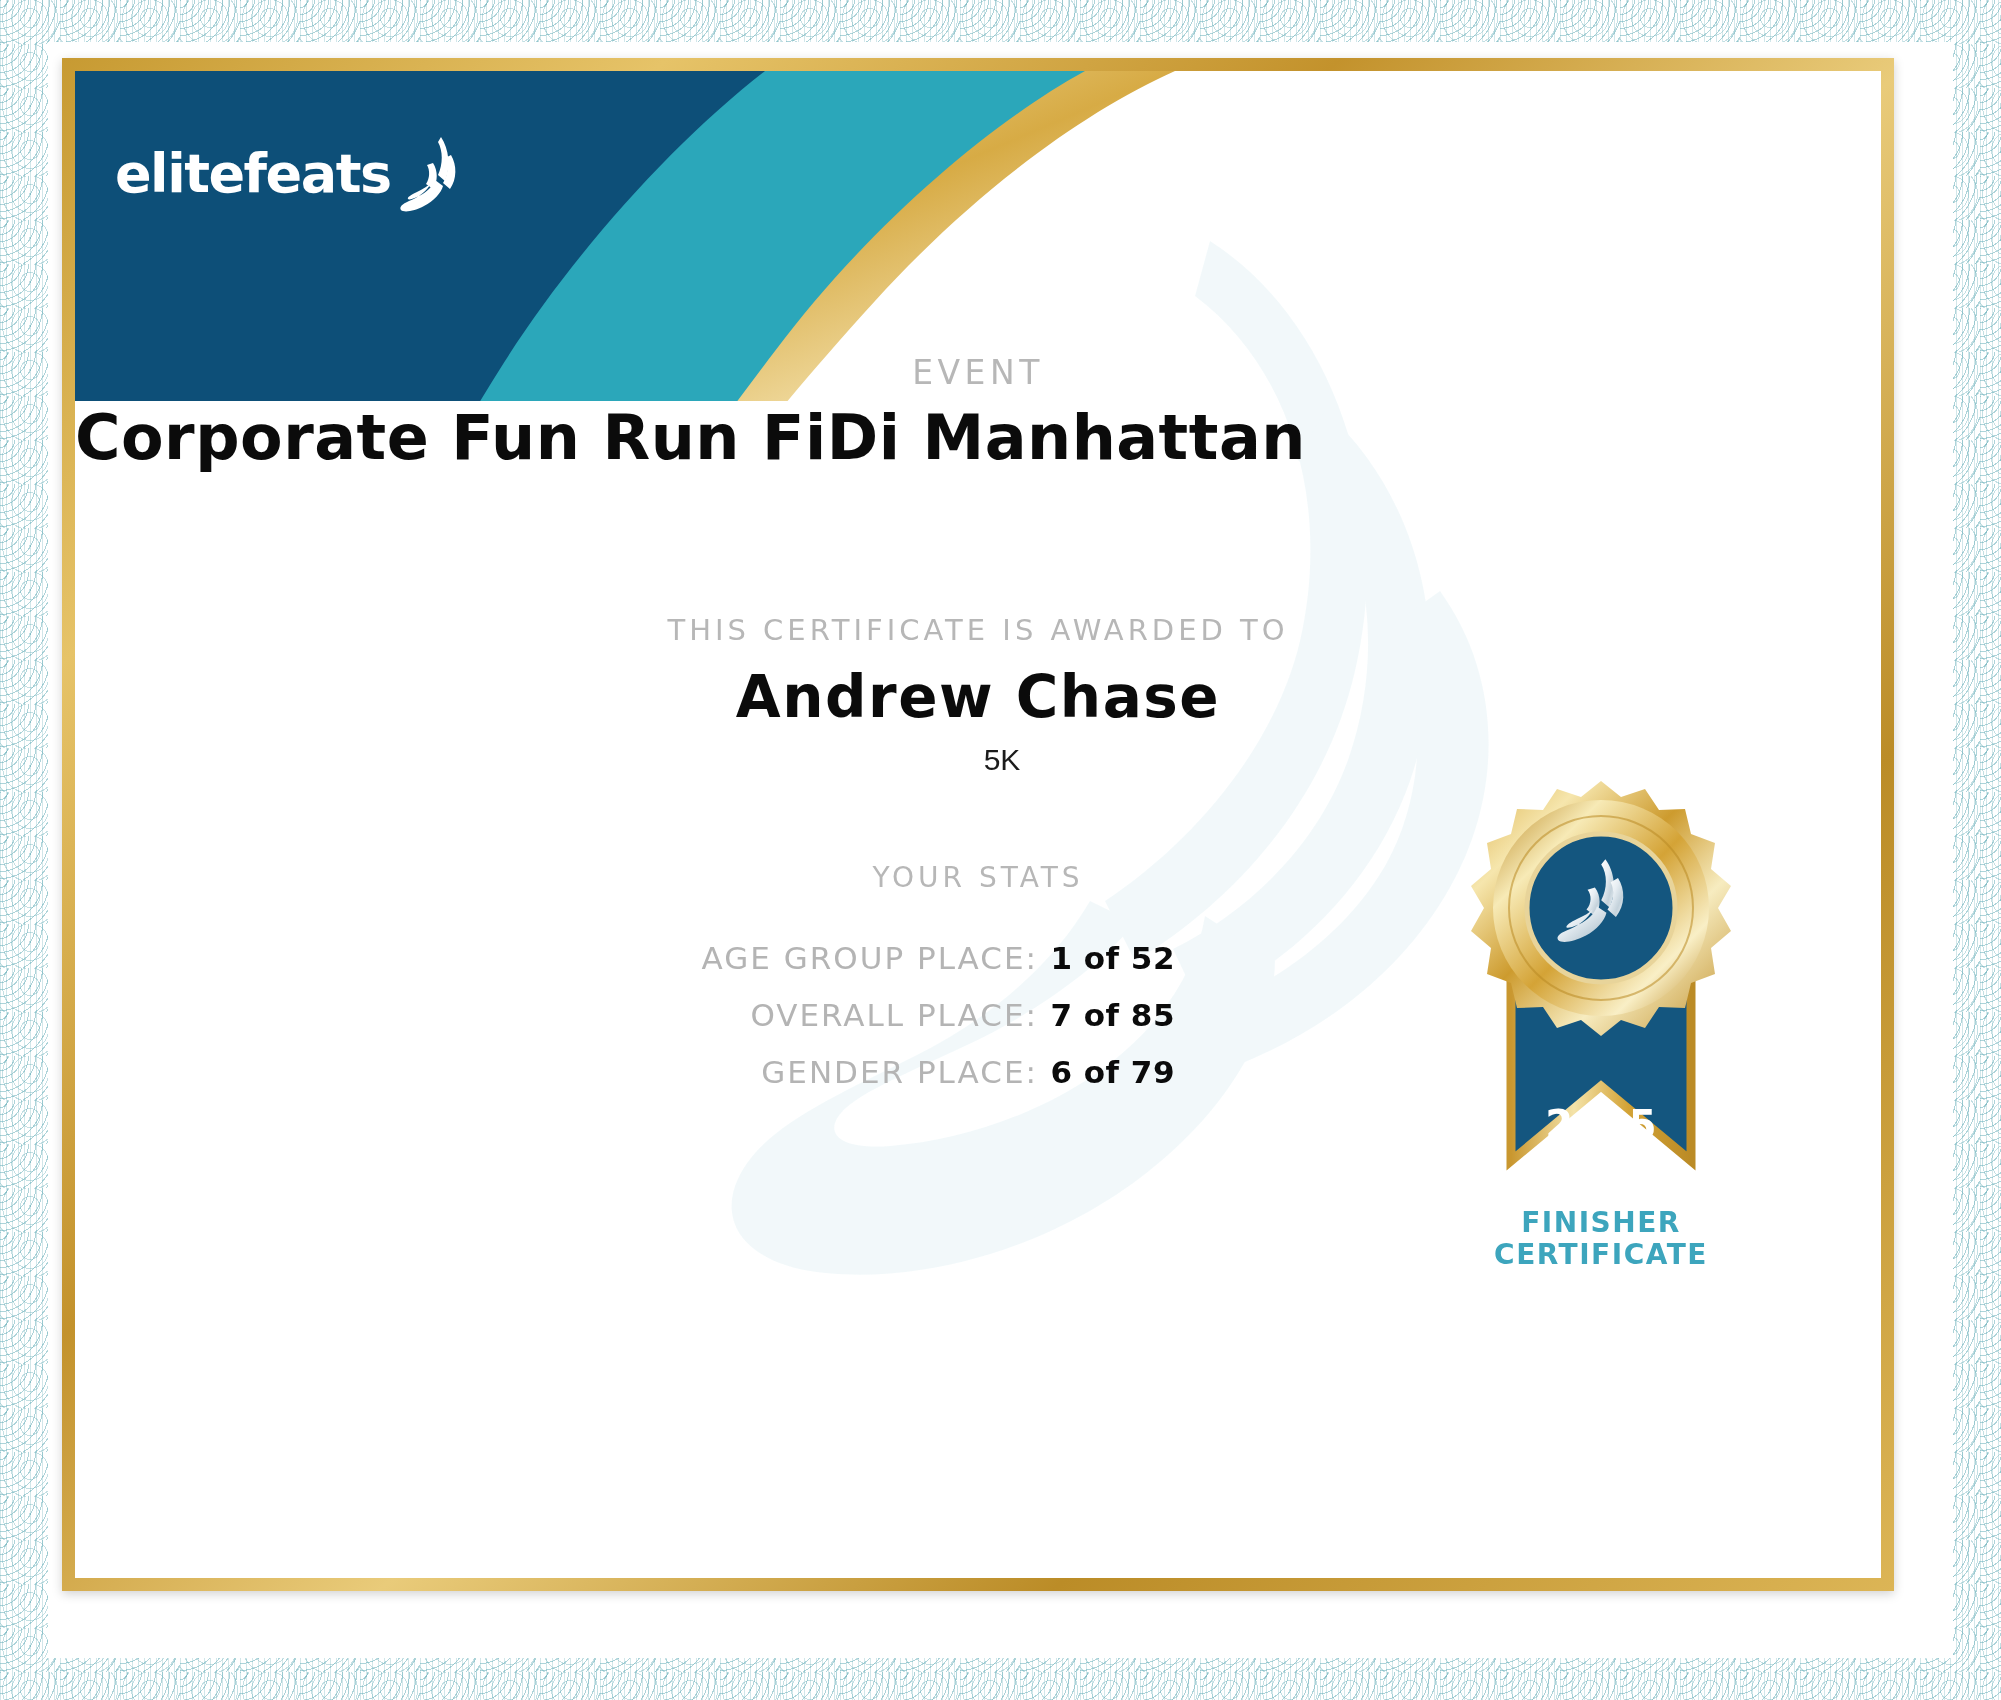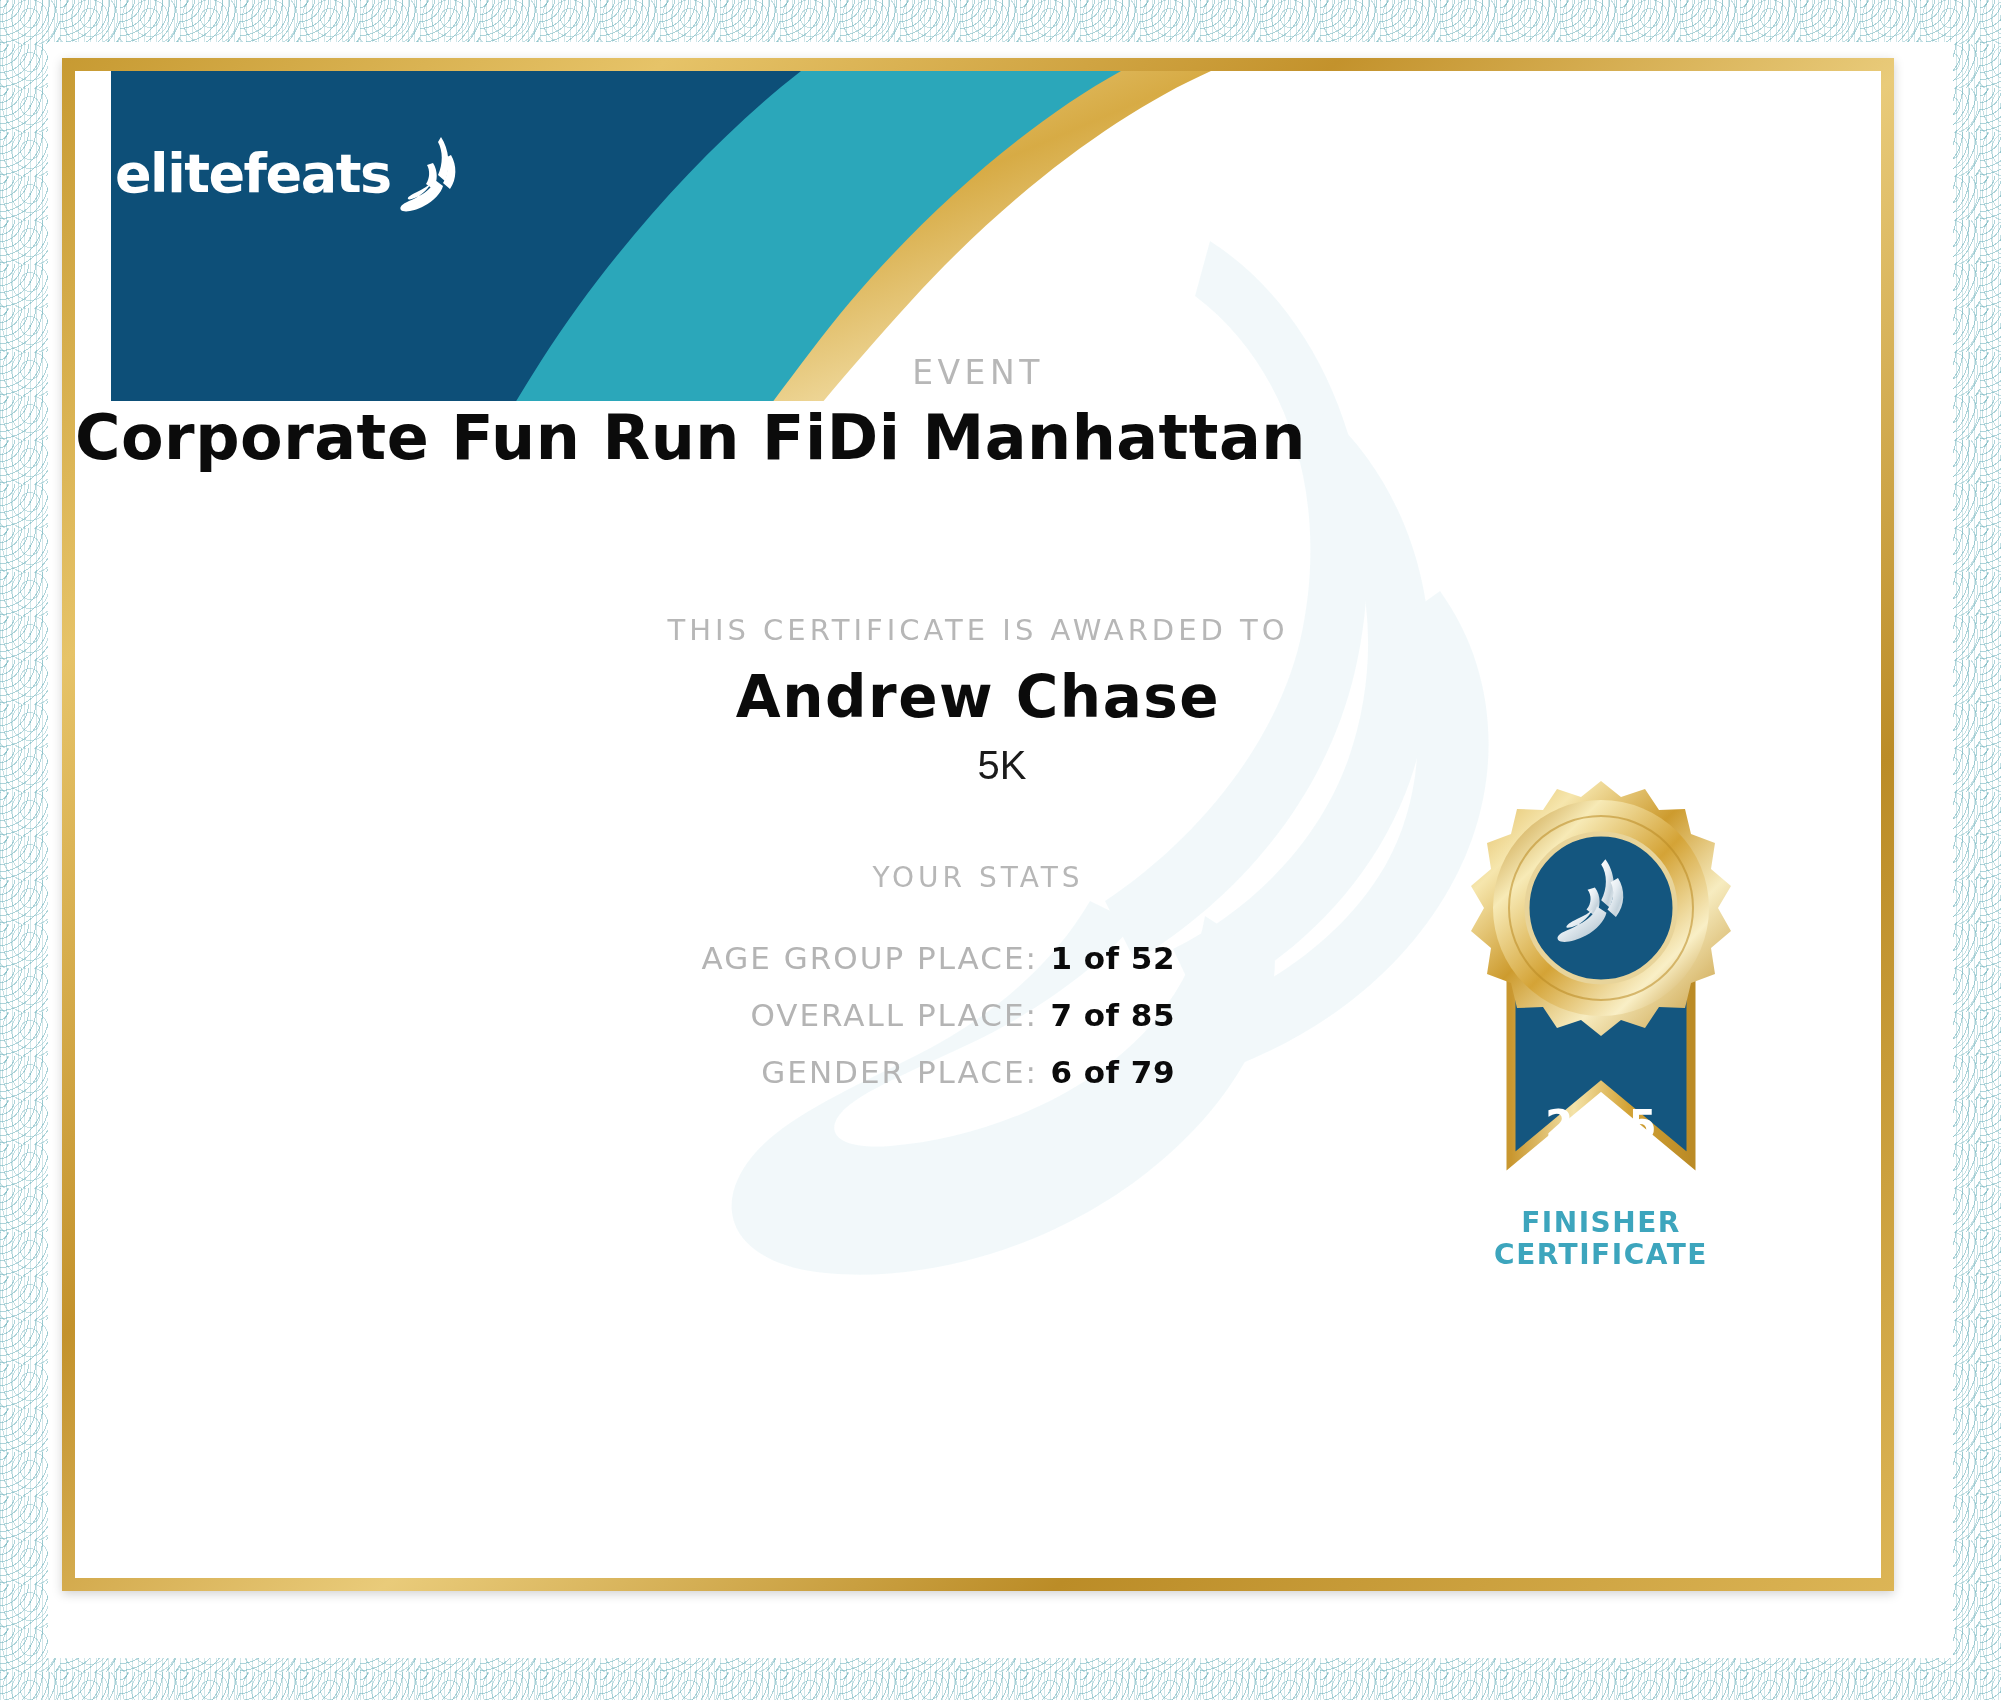--- a/index.html
+++ b/index.html
@@ -58,21 +58,20 @@
     opacity:.55;
     pointer-events:none;
   }
 
   
   .header-art{
     position:absolute;
     left:0;top:0;
     width:1100px;height:330px;
     overflow:hidden;
-    padding-left:36px;
   }
   .logo-wrap{
     position:absolute;
     left:40px;top:62px;
     display:flex;align-items:center;gap:6px;
     z-index:5;
   }
   .logo-text{
     color:#ffffff;
     font-size:54px;
@@ -113,21 +112,21 @@
     color:#0b0b0b;
     font-size:58px;
     font-weight:700;
     letter-spacing:1.5px;
     font-family:"DejaVu Sans", sans-serif;
   }
   .distance{
     position:absolute;left:0;right:0;top:672px;
     text-align:center;
     color:#1b1b1b;
-    font-size:40px;
+    font-size:30px;
     font-weight:400;
     font-family:"Liberation Sans", sans-serif;
     margin-left:48px;
   }
 
   .stats-label{position:absolute;left:0;right:0;top:790px;font-size:28px;letter-spacing:4px;}
 
   .stats-list{
     position:absolute;
     left:0;top:868px;

